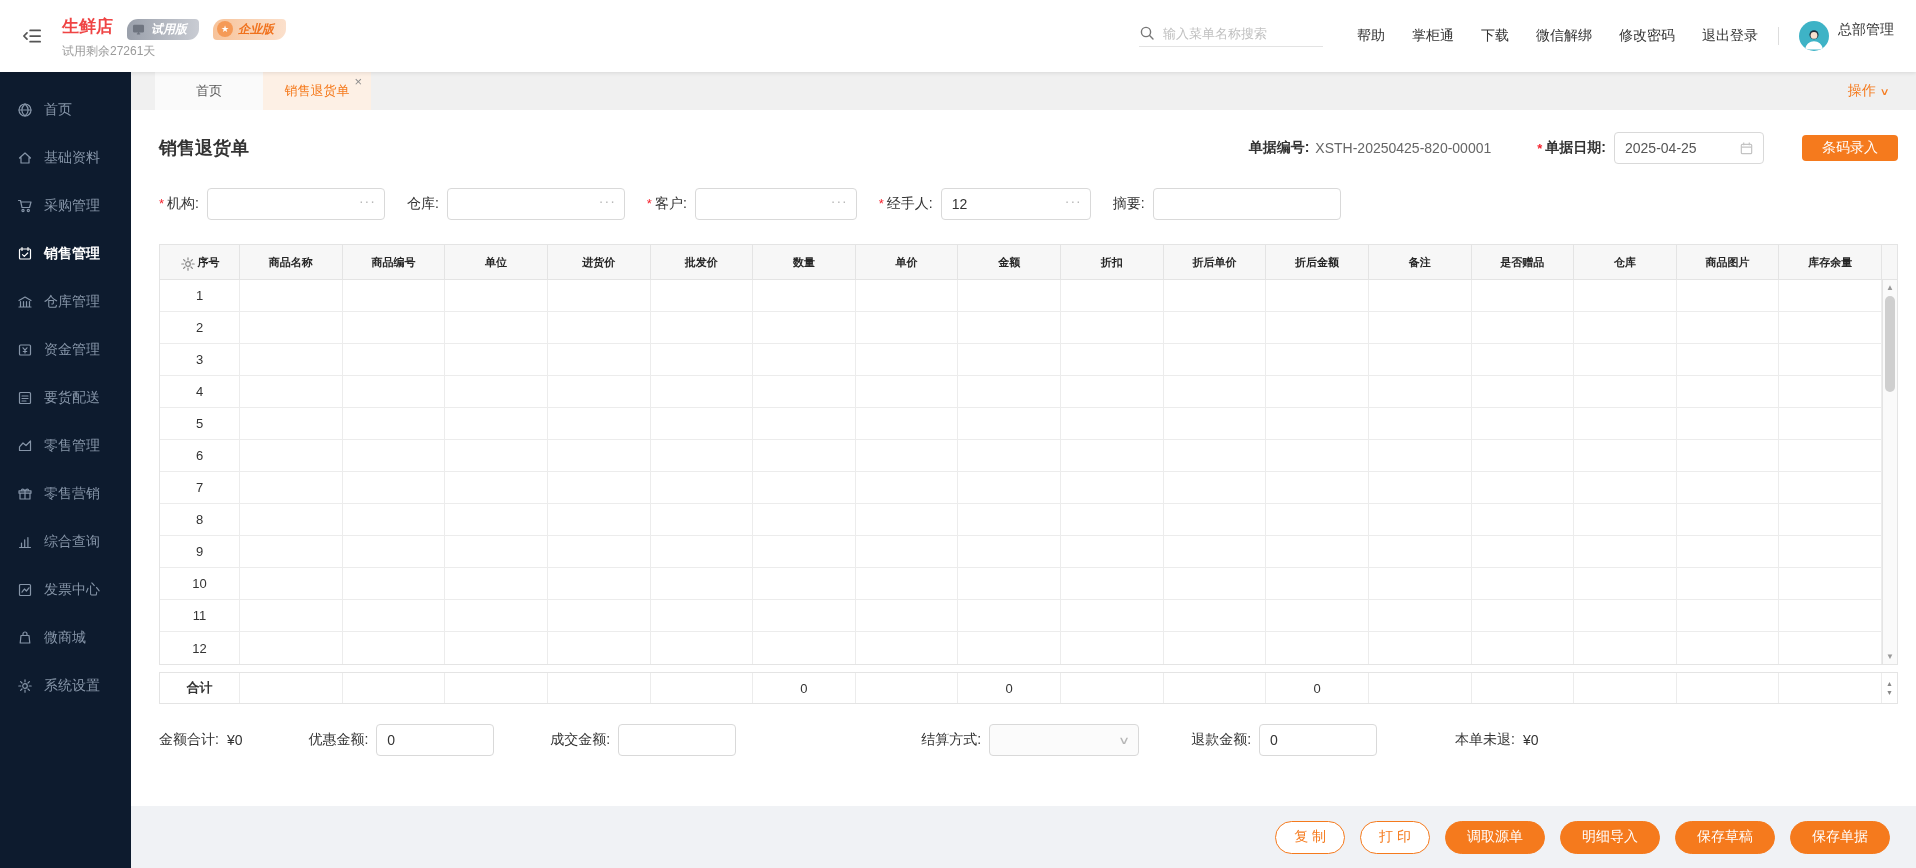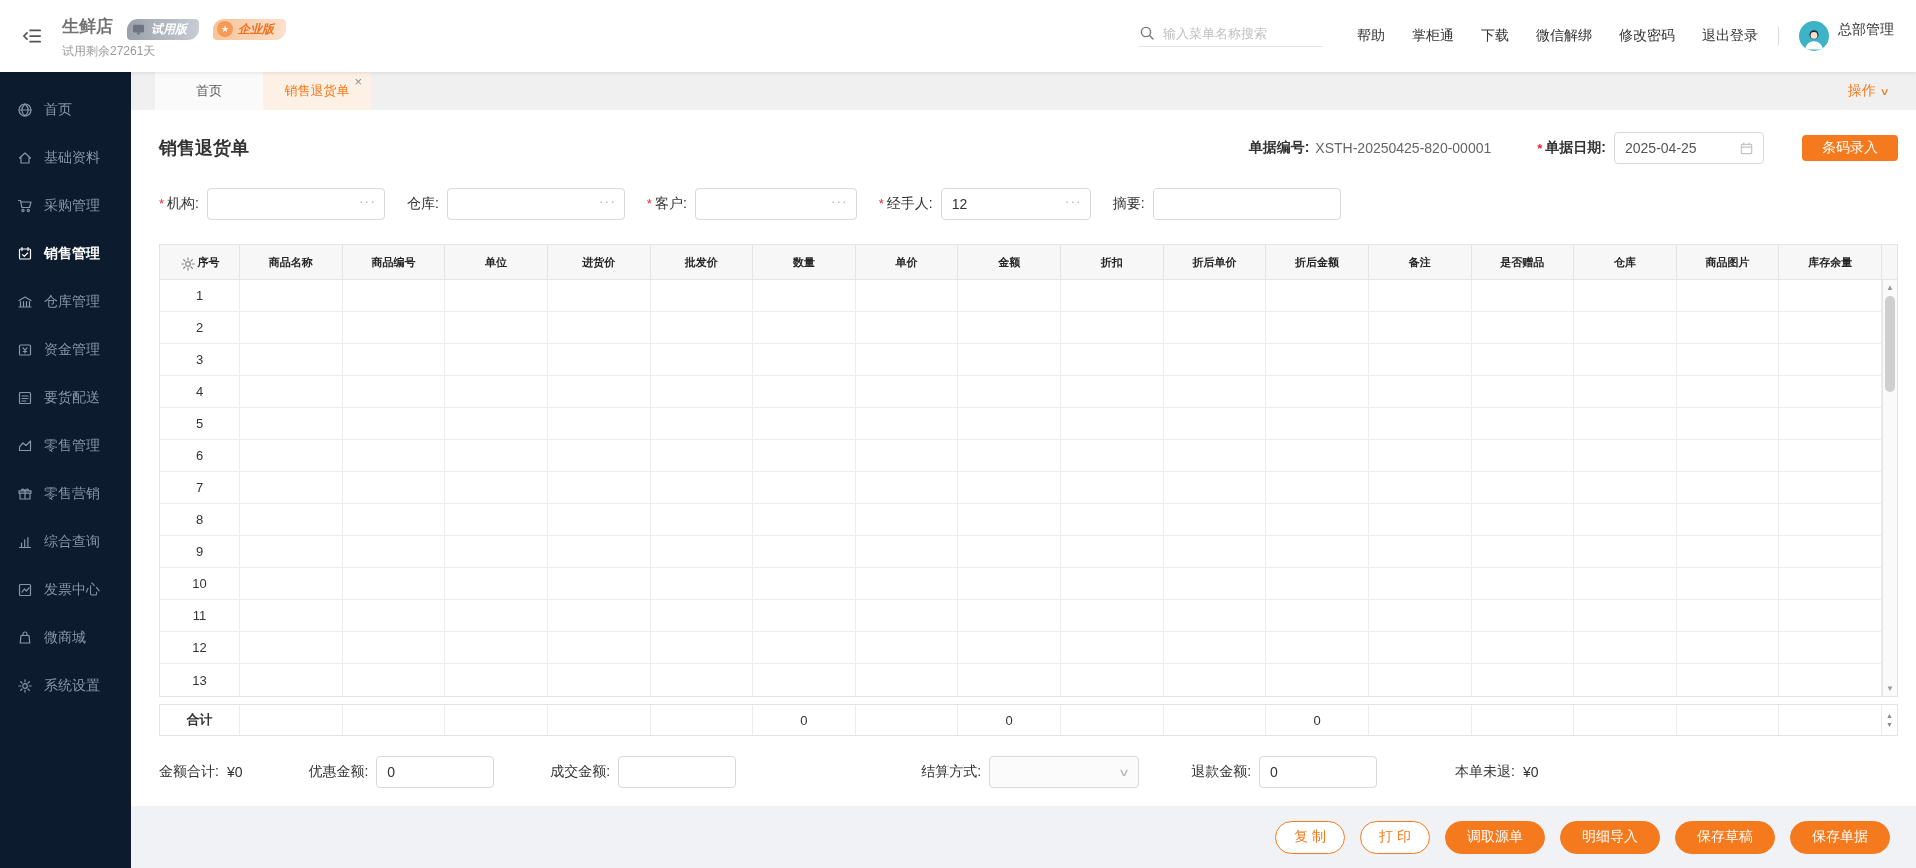--- a/index.html
+++ b/index.html
@@ -17,21 +17,21 @@
 
   
   .topbar{position:absolute;top:0;left:0;right:0;height:72px;background:#fff;display:flex;align-items:center;z-index:20;box-shadow:0 1px 4px rgba(0,0,0,.10);}
   .logo{width:131px;height:72px;flex:none;background:linear-gradient(135deg,#f9934e,#ee6a25);color:#fff;display:flex;align-items:center;justify-content:center;gap:1px;}
   .logo .l1{font-size:19px;font-weight:bold;letter-spacing:0;}
   .logo .reg{font-size:8px;vertical-align:top;position:relative;top:-7px;}
   .logo .l2{font-size:14px;font-weight:bold;margin-left:1px;}
   .collapse{margin:0 20px 0 22px;color:#555;width:20px;height:20px;cursor:pointer;}
   .store{display:flex;flex-direction:column;gap:3px;}
   .store-line1{display:flex;align-items:center;}
-  .store-name{font-size:17px;font-weight:bold;color:#737373;}
+  .store-name{font-size:17px;font-weight:bold;color:#ef4444;}
   .badge{display:flex;align-items:center;height:21px;border-radius:11px 4px 11px 4px;padding:0 12px 0 4px;margin-left:14px;font-size:12px;font-style:italic;font-weight:bold;gap:5px;margin-top:6px;}
   .badge .bicon{width:15px;height:15px;display:flex;align-items:center;justify-content:center;}
   .badge.trial{background:linear-gradient(90deg,#9aa0ab,#c9ccd3);color:#fff;}
   .badge.trial .bicon{color:#6f7580;}
   .badge.enterprise{background:linear-gradient(90deg,#f7c39a,#fbe0cc);color:#f0711c;}
   .badge.enterprise .bicon{width:16px;height:16px;background:#f59a57;border-radius:50%;color:#fff;font-size:9px;font-style:normal;}
   .store-line2{font-size:12px;color:#9a9a9a;}
   .top-spacer{flex:1;}
   .searchbox{display:flex;align-items:center;gap:8px;border-bottom:1px solid #e3e3e3;padding-bottom:5px;margin-right:34px;}
   .searchbox .sicon{color:#777;width:16px;height:16px;}
@@ -670,40 +670,20 @@
               <div class="cell"></div>
               <div class="cell"></div>
               <div class="cell"></div>
               <div class="cell"></div>
               <div class="cell"></div>
               <div class="cell"></div>
               <div class="cell"></div>
               <div class="cell"></div>
               <div class="cell" style="border-right: none;"></div>
             </div>
-            <div class="trow grid-row">
-              <div class="cell">13</div>
-              <div class="cell"></div>
-              <div class="cell"></div>
-              <div class="cell"></div>
-              <div class="cell"></div>
-              <div class="cell"></div>
-              <div class="cell"></div>
-              <div class="cell"></div>
-              <div class="cell"></div>
-              <div class="cell"></div>
-              <div class="cell"></div>
-              <div class="cell"></div>
-              <div class="cell"></div>
-              <div class="cell"></div>
-              <div class="cell"></div>
-              <div class="cell"></div>
-              <div class="cell"></div>
-              <div class="cell" style="border-right: none;"></div>
-            </div>
           </div>
         <div class="vscroll">
           <div class="arr up">▲</div>
           <div class="thumb"></div>
           <div class="arr down">▼</div>
         </div>
       </div>
       <div class="total-row grid-row" id="totalRow">
           <div class="cell">合计</div>
           <div class="cell"></div>

